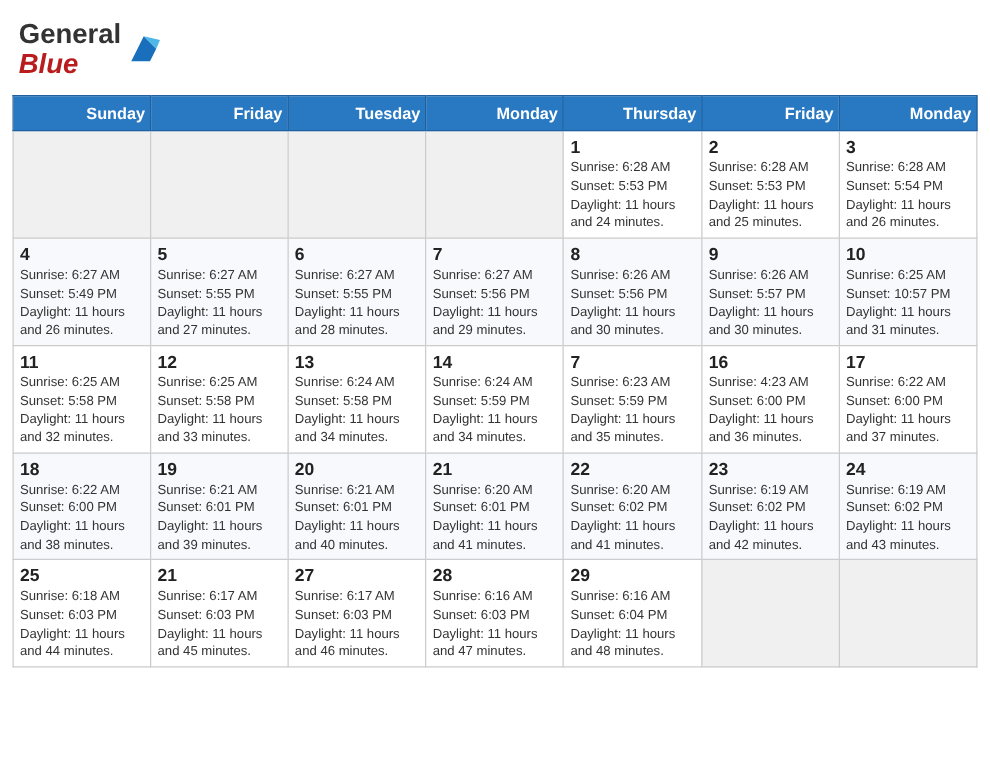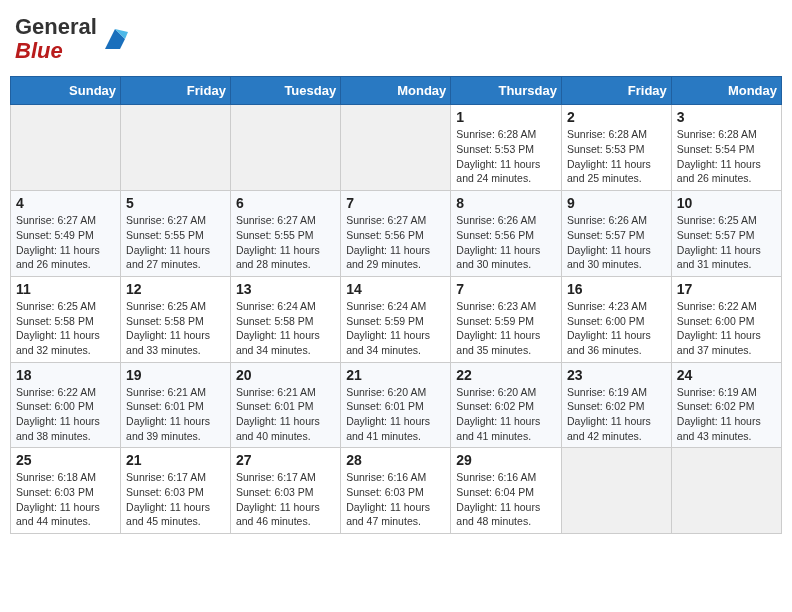--- a/index.html
+++ b/index.html
@@ -177,21 +177,21 @@
         </td>
         <td>
           <span class="day-num">9</span>
           <div class="day-info">Sunrise: 6:26 AM
 Sunset: 5:57 PM
 Daylight: 11 hours and 30 minutes.</div>
         </td>
         <td>
           <span class="day-num">10</span>
           <div class="day-info">Sunrise: 6:25 AM
-Sunset: 5:57 PM
+Sunset: 10:57 PM
 Daylight: 11 hours and 31 minutes.</div>
         </td>
       </tr>
       <tr>
         <td>
           <span class="day-num">11</span>
           <div class="day-info">Sunrise: 6:25 AM
 Sunset: 5:58 PM
 Daylight: 11 hours and 32 minutes.</div>
         </td>

